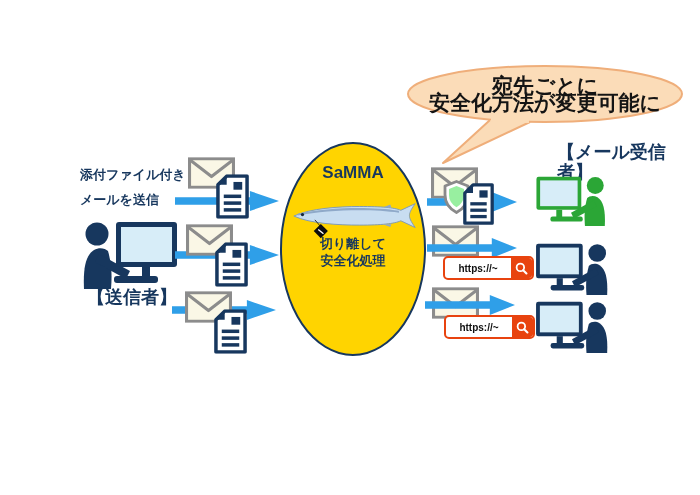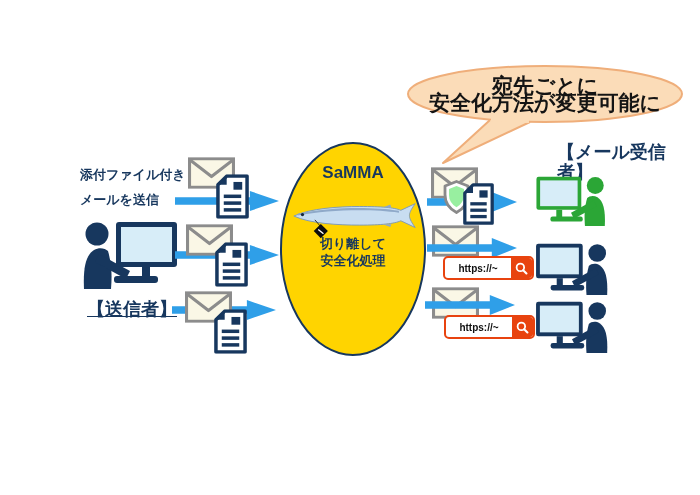--- a/index.html
+++ b/index.html
@@ -92,21 +92,21 @@
 
 <div id="canvas">
 
   <div class="abs navy-text fs13" style="left:80px;top:168px;">添付ファイル付き</div>
   <div class="abs navy-text fs13" style="left:80px;top:193px;">メールを送信</div>
 
   <svg class="abs icon navy-fill" style="left:82px;top:221px;" width="96" height="68" viewBox="0 0 96 68">
     <use href="#sym-station"></use>
   </svg>
 
-  <div class="abs navy-text fs14" style="left:87px;top:300px;text-decoration:underline;">【送信者】</div>
+  <div class="abs navy-text fs14" style="left:87px;top:288px;">【送信者】</div>
 
   <svg class="abs icon" style="left:175px;top:191px;z-index:1;" width="104" height="20" viewBox="0 0 100 24" preserveAspectRatio="none">
       <use href="#sym-arrow"></use>
     </svg>
   <svg class="abs icon" style="left:188px;top:157px;z-index:2;" width="47" height="32" viewBox="0 0 46 31">
       <use href="#sym-envelope"></use>
     </svg>
   <svg class="abs icon" style="left:216px;top:174px;z-index:3;" width="33" height="45" viewBox="0 0 34 46">
       <use href="#sym-document"></use>
     </svg>

